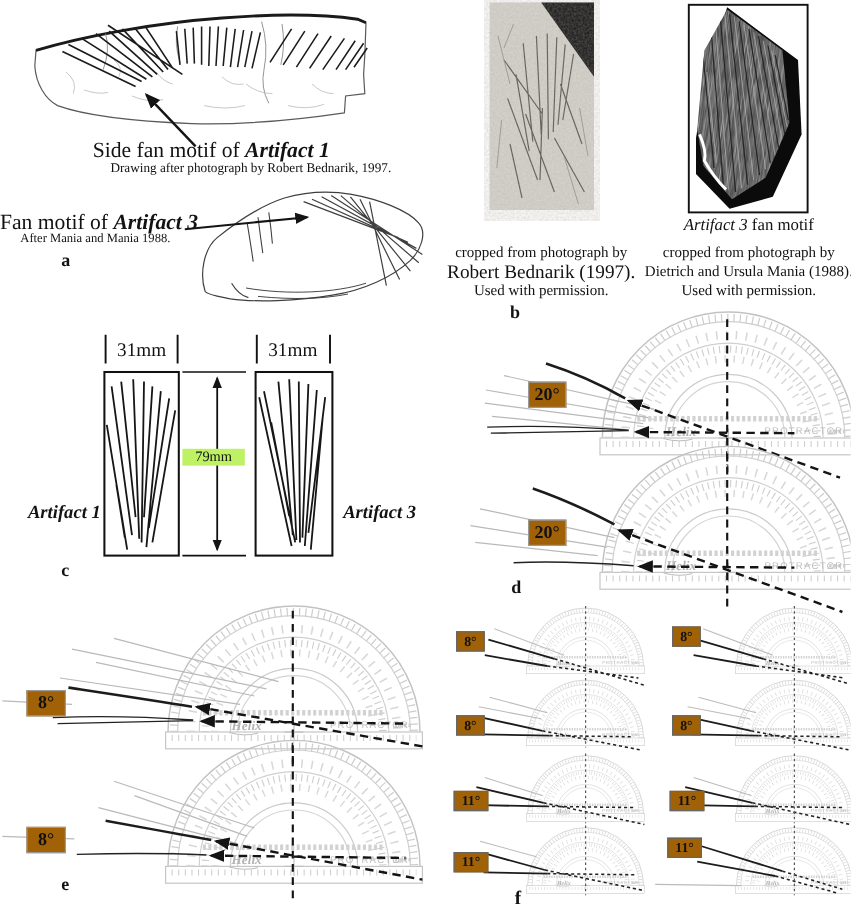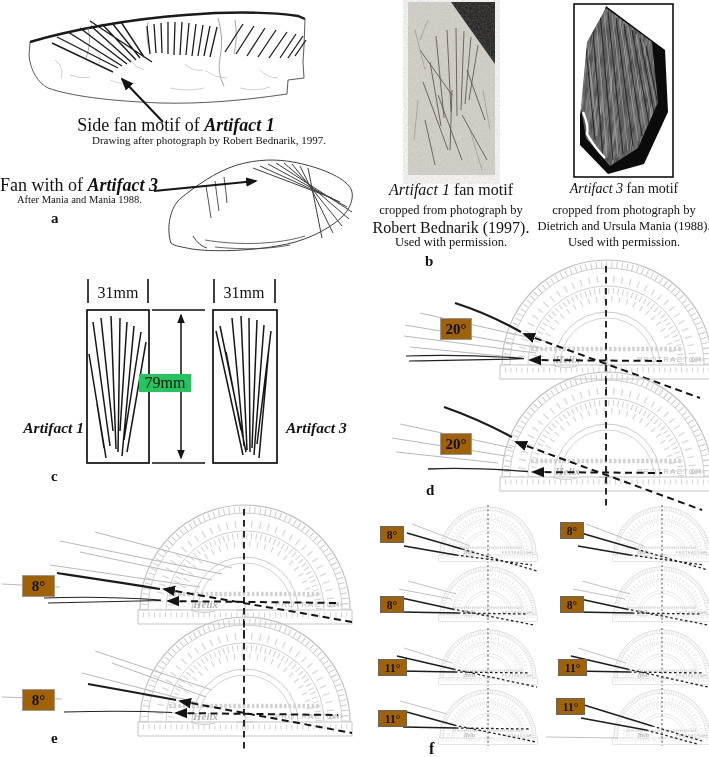--- a/index.html
+++ b/index.html
@@ -234,37 +234,36 @@
 
     <path d="M546,737 L618,738" stroke="#bbb" stroke-width="0.9"></path>
     <path d="M584,705 L652,726 M581,718 L646,730" stroke="#1c1c1c" stroke-width="1.5"></path>
     <path d="M652,726 L702,741 M646,730 L697,744" stroke="#222" stroke-width="1.3" stroke-dasharray="2.6 2.4"></path>
     <line x1="662" y1="688" x2="662" y2="746" stroke="#555" stroke-width="1" stroke-dasharray="2 2.4"></line>
   </g>
 </svg>
 
   <div class="t ctr" style="left:66px; top:115px; width:220px; font-size:18px;"><span>Side fan motif of </span><span class="bi">Artifact 1</span></div>
   <div class="t ctr" style="left:58px; top:134px; width:238px; font-size:11px;margin-left:32px;">Drawing after photograph by Robert Bednarik, 1997.</div>
-  <div class="t ctr" style="left:0px; top:175px; width:156px; font-size:18px;"><span>Fan with of </span><span class="bi">Artifact 3</span></div>
+  <div class="t ctr" style="left:0px; top:175px; width:156px; font-size:18px;"><span>Fan motif of </span><span class="bi">Artifact 3</span></div>
   <div class="t ctr" style="left:14px; top:194px; width:128px; font-size:10.5px;text-align:right;">After Mania and Mania 1988.</div>
   <div class="t pl" style="left:51px; top:210px;">a</div>
 
-  <div class="t ctr" style="left:385px; top:181px; width:132px; font-size:16px;"><span class="it">Artifact 1</span><span> fan motif</span></div>
   <div class="t ctr" style="left:371px; top:203px; width:160px; font-size:12.5px;">cropped from photograph by</div>
   <div class="t ctr" style="left:371px; top:219px; width:160px; font-size:16px;">Robert Bednarik (1997).</div>
   <div class="t ctr" style="left:371px; top:235px; width:160px; font-size:12.5px;">Used with permission.</div>
   <div class="t ctr" style="left:558px; top:181px; width:132px; font-size:14px;"><span class="it">Artifact 3</span><span> fan motif</span></div>
   <div class="t ctr" style="left:544px; top:203px; width:160px; font-size:12.5px;">cropped from photograph by</div>
   <div class="t ctr" style="left:530px; top:219px; width:188px; font-size:12.5px;">Dietrich and Ursula Mania (1988).</div>
   <div class="t ctr" style="left:544px; top:235px; width:160px; font-size:12.5px;">Used with permission.</div>
   <div class="t pl" style="left:425px; top:253px;">b</div>
 
   <div class="t ctr" style="left:87px; top:284px; width:62px; font-size:16px;">31mm</div>
   <div class="t ctr" style="left:213px; top:284px; width:62px; font-size:16px;">31mm</div>
-  <div class="t ctr" style="left:139px; top:374px; width:52px; font-size:16px; background:#22c55e;">79mm</div>
+  <div class="t ctr" style="left:152px; top:374px; width:52px; font-size:12px; background:#bef264;">79mm</div>
   <div class="t bi" style="left:8px; top:419px; width:76px; text-align:right; font-size:15.5px;">Artifact 1</div>
   <div class="t bi" style="left:286px; top:419px; width:84px; font-size:15.5px;">Artifact 3</div>
   <div class="t pl" style="left:51px; top:468px;">c</div>
 
   <div class="abox" style="left:440px; top:318px; width:30px; height:20px; font-size:15px;">20°</div>
   <div class="abox" style="left:440px; top:433px; width:30px; height:20px; font-size:15px;">20°</div>
   <div class="t pl" style="left:426px; top:482px;">d</div>
 
   <div class="abox" style="left:22px; top:575px; width:31px; height:20px; font-size:15px;">8°</div>
   <div class="abox" style="left:22px; top:689px; width:31px; height:20px; font-size:15px;">8°</div>

